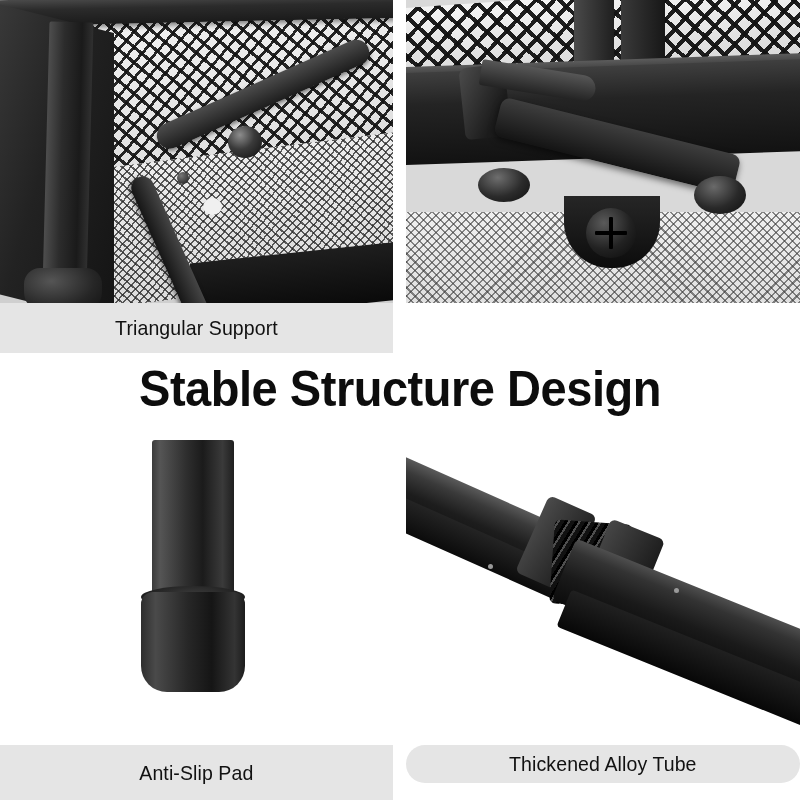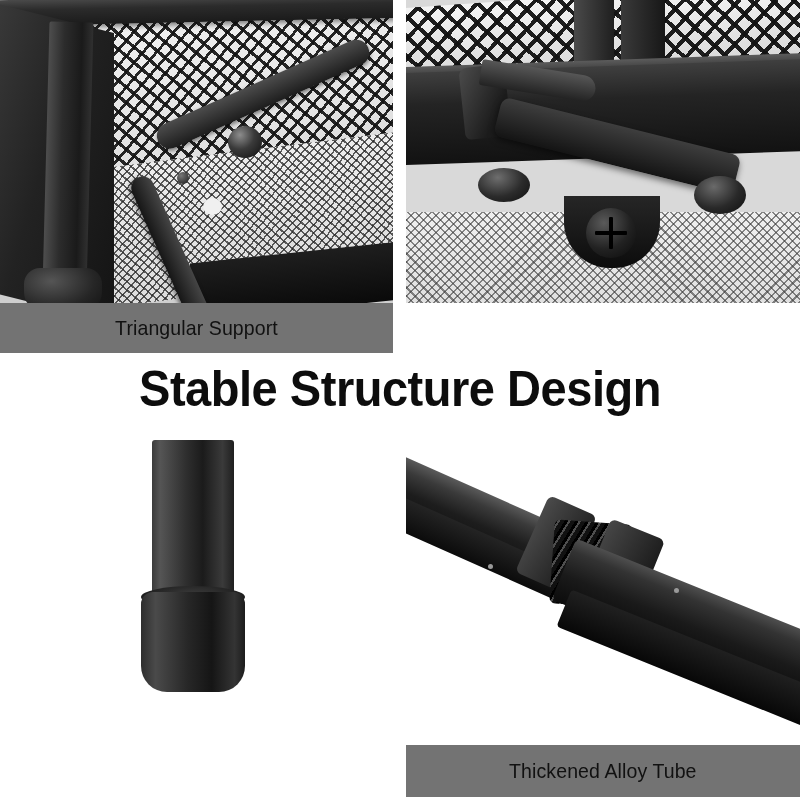--- a/index.html
+++ b/index.html
@@ -21,21 +21,21 @@
   
   .panel {
     position: absolute;
     overflow: hidden;
     background: #ffffff;
   }
 
   
   .caption-bar {
     position: absolute;
-    background: #737373;
+    background: #e5e5e5;
     display: flex;
     align-items: center;
     justify-content: center;
   }
   .caption-text {
     color: #111111;
     font-size: 21px;
     font-weight: 400;
     letter-spacing: 0.1px;
     font-family: "Liberation Sans", sans-serif;
@@ -361,18 +361,21 @@
     <div class="tube-up-face"></div>
     <div class="collar-a"></div>
     <div class="thread"></div>
     <div class="collar-b"></div>
     <div class="tube-dn"></div>
     <div class="tube-dn-face"></div>
     <div class="dot1"></div>
     <div class="dot2"></div>
   </div>
 
-
-  <div class="caption-bar" style="left:406px; top:745px; width:394px; height:52px;">
+  <div class="caption-bar" style="left:0; top:745px; width:393px; height:55px;">
+    <span class="caption-text">Anti-Slip Pad</span>
+  </div>
+
+  <div class="caption-bar" style="left:406px; top:745px; width:394px; height:38px;border-radius:20px;">
     <span class="caption-text">Thickened Alloy Tube</span>
   </div>
 
 </div>
 
 </body></html>

